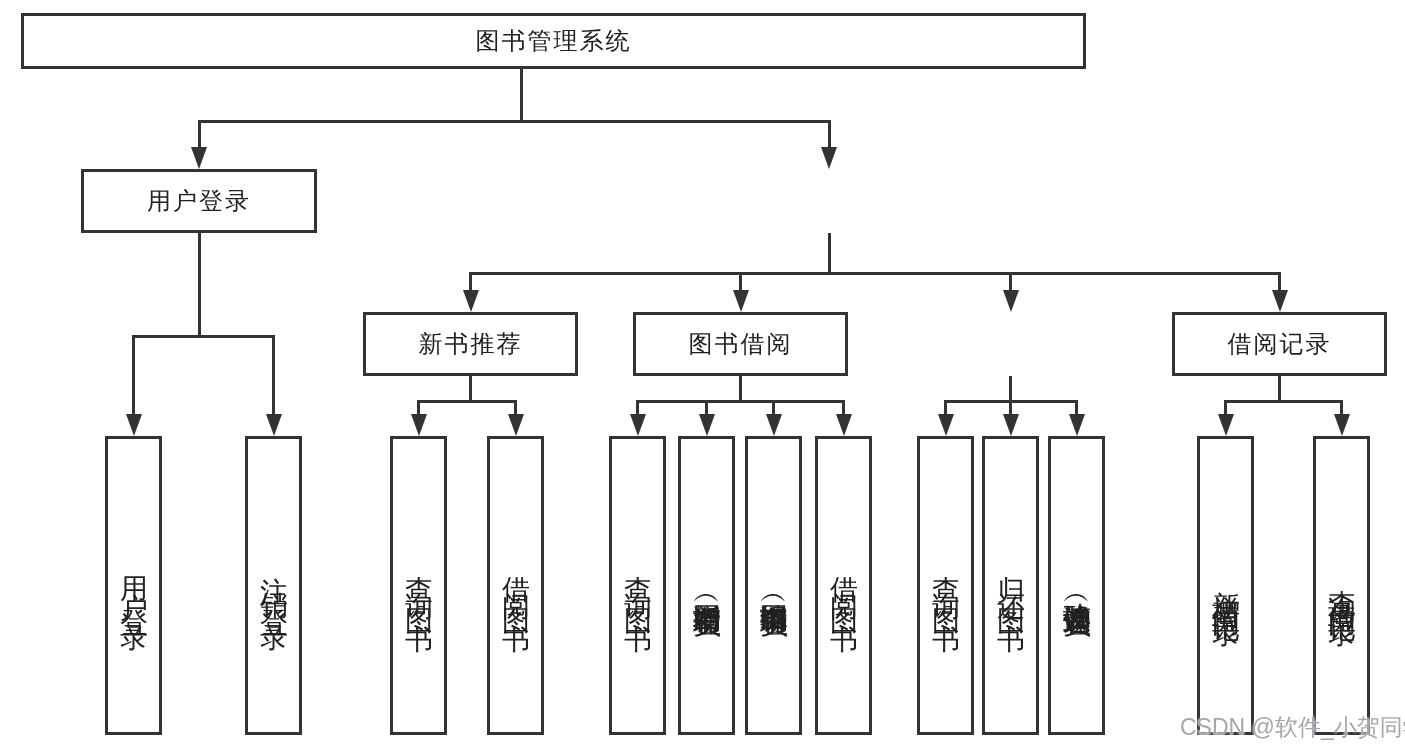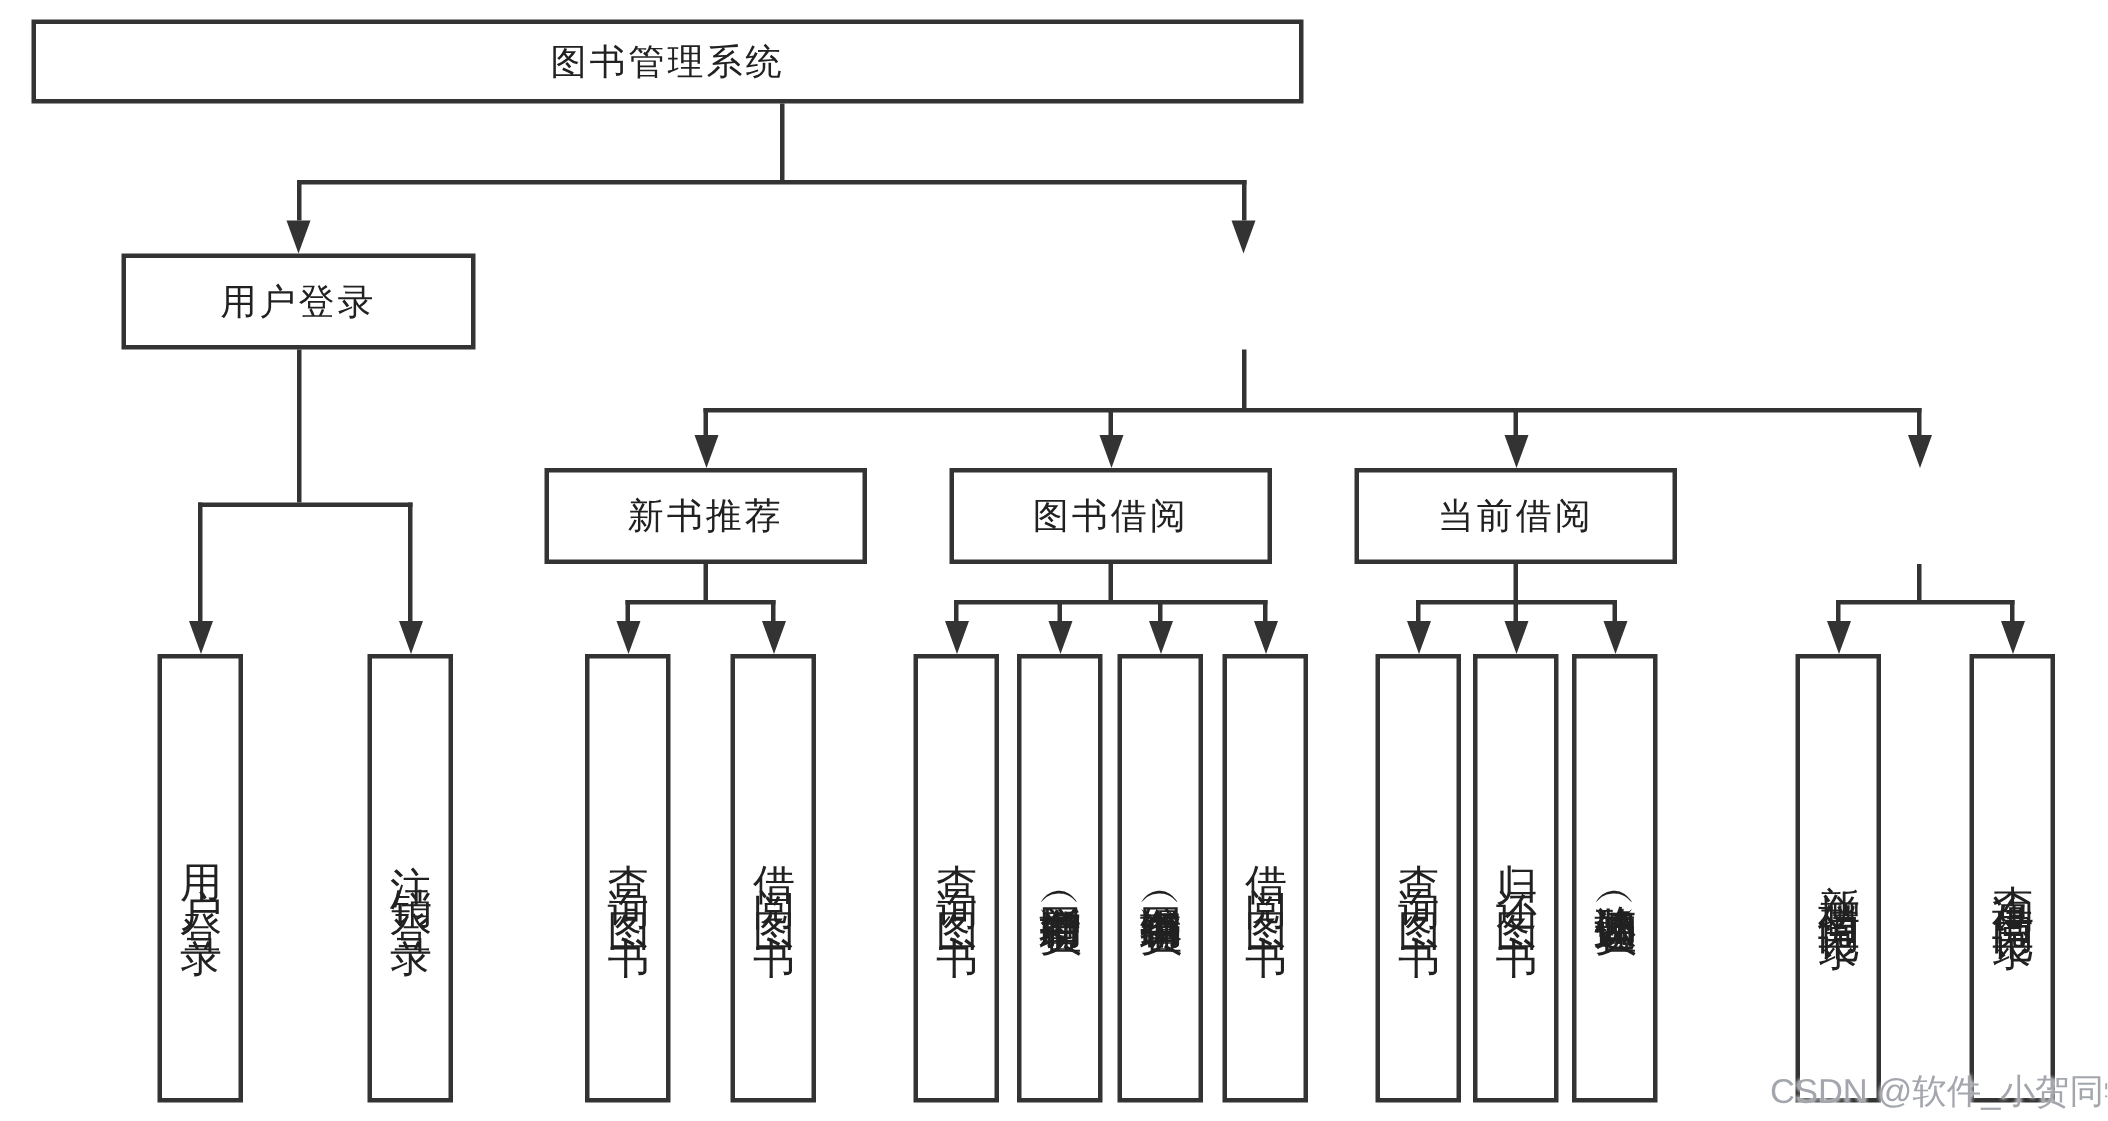--- a/index.html
+++ b/index.html
@@ -71,21 +71,21 @@
     white-space:nowrap;
     z-index:5;
     text-shadow:0 0 3px rgba(255,255,255,.9), 0 0 3px rgba(255,255,255,.9);
   }
 </style>
 </head>
 <body>
 
 <div class="stage">
 
-  <div class="box hbox" style="left:21px;top:13px;width:848px;height:56px">
+  <div class="box hbox" style="left:21px;top:13px;width:1065px;height:56px">
     <span class="lbl">图书管理系统</span>
   </div>
 
   <div class="ln" style="left:520px;top:69px;width:3px;height:51px"></div>
   <div class="ln" style="left:197.5px;top:120px;width:633px;height:3px"></div>
   <div class="arrow" style="left:191px;top:120px">
     <i class="stem" style="height:27px"></i>
       <i class="head"></i>
   </div>
   <div class="arrow" style="left:821px;top:120px">
@@ -126,22 +126,22 @@
     <i class="stem" style="height:18px"></i>
       <i class="head"></i>
   </div>
 
   <div class="box hbox" style="left:633px;top:312px;width:215px;height:64px">
     <span class="lbl">图书借阅</span>
   </div>
   <div class="box hbox" style="left:363px;top:312px;width:215px;height:64px">
     <span class="lbl">新书推荐</span>
   </div>
-  <div class="box hbox" style="left:903px;top:312px;width:215px;height:64px">
-    <span class="lbl">当前借阅</span>
+  <div class="box hbox" style="left:1172px;top:312px;width:215px;height:64px">
+    <span class="lbl">借阅记录</span>
   </div>
 
   <div class="ln" style="left:469px;top:376px;width:3px;height:24px"></div>
   <div class="ln" style="left:417px;top:400px;width:100px;height:3px"></div>
   <div class="arrow" style="left:410.5px;top:400px">
     <i class="stem" style="height:14px"></i>
       <i class="head"></i>
   </div>
   <div class="arrow" style="left:507.5px;top:400px">
     <i class="stem" style="height:14px"></i>

